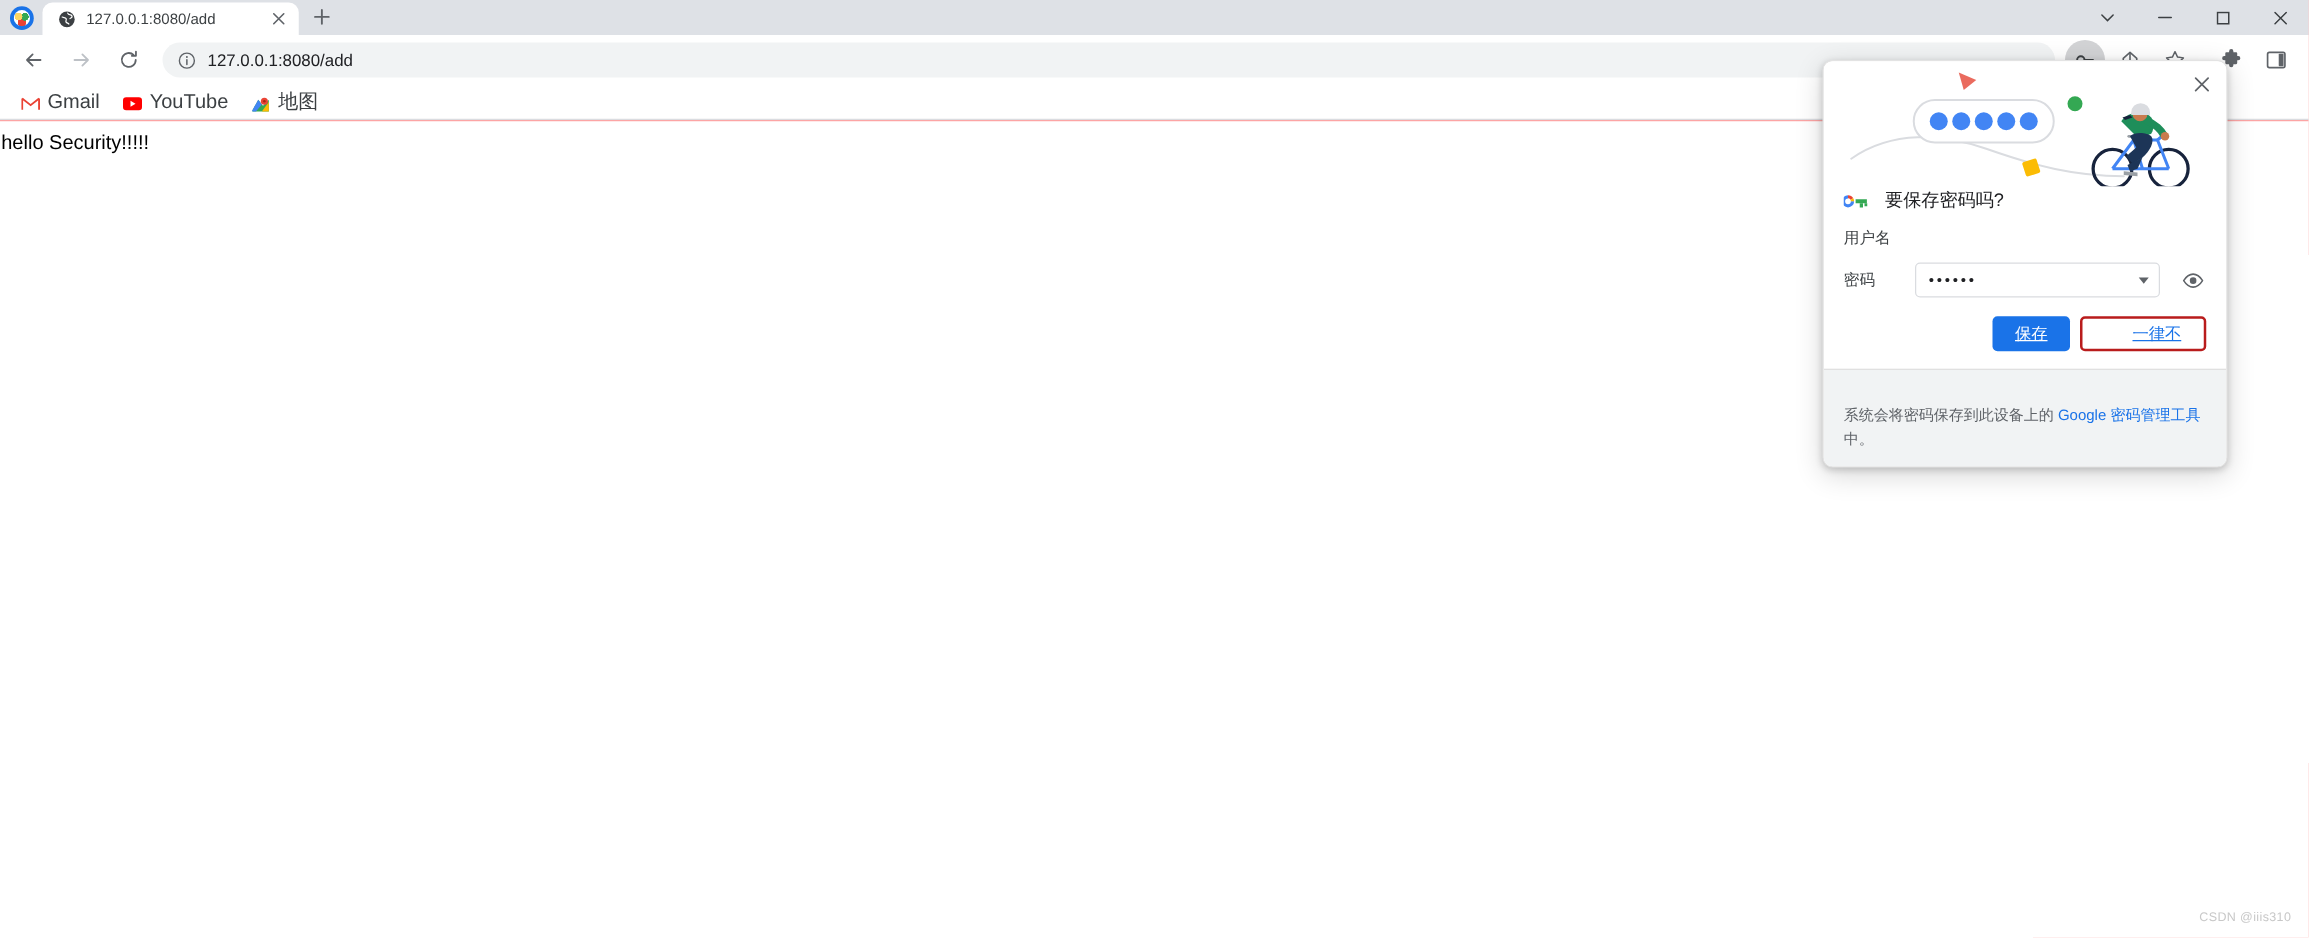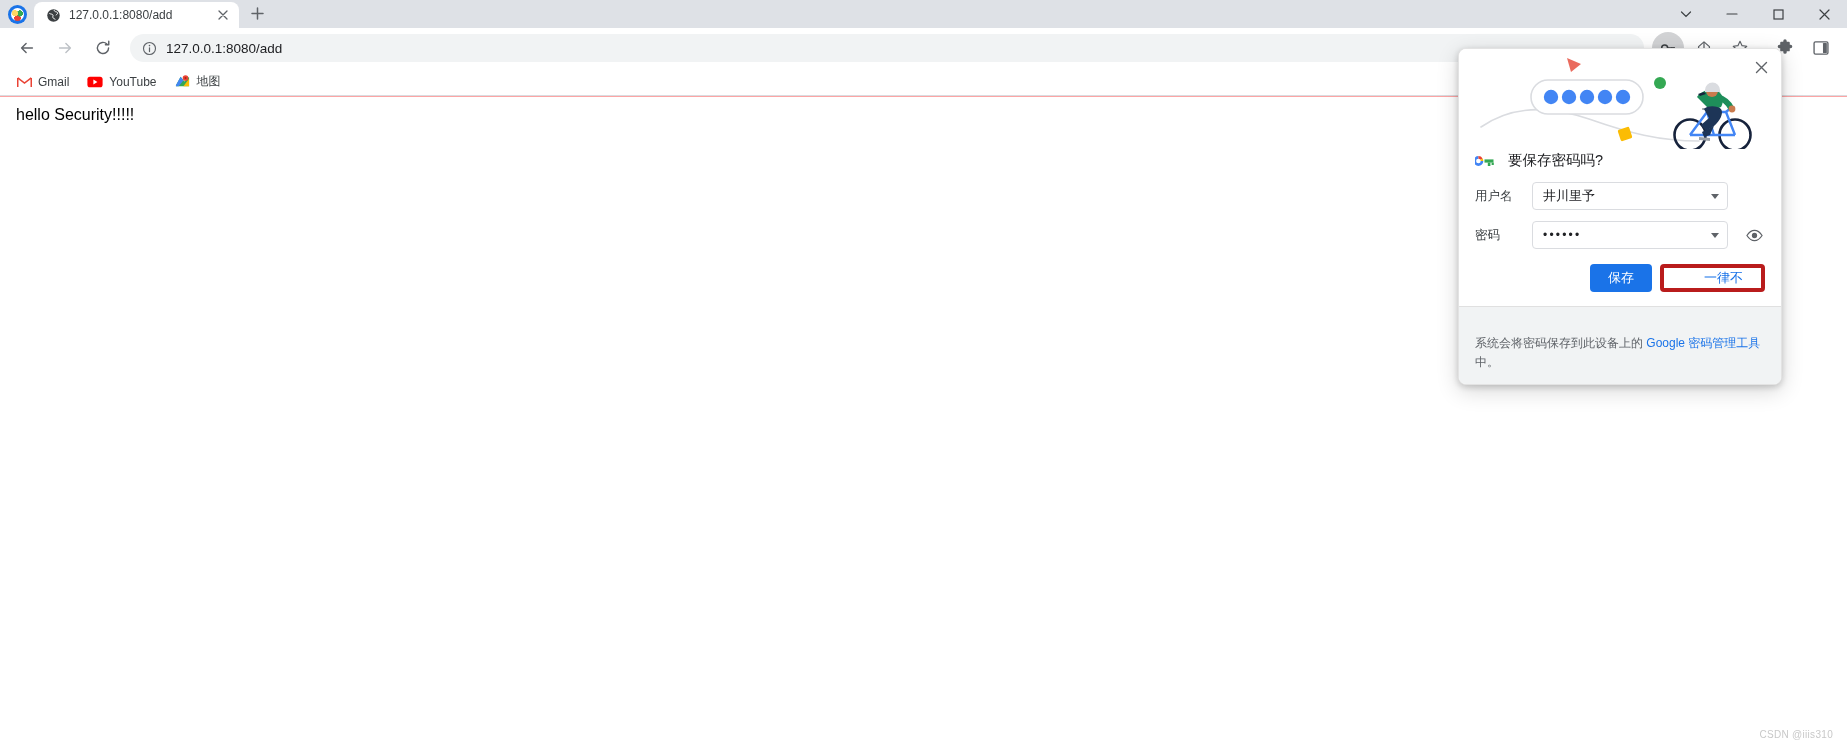--- a/index.html
+++ b/index.html
@@ -145,33 +145,33 @@
   .bookmarks {
     height: 28px;
     background: #fff;
     display: flex;
     align-items: center;
     padding: 0 8px;
     gap: 2px;
     border-bottom: 1px solid #dadce0;
   }
   .bm {
-    display: flex; align-items: center; gap: 6px;
+    display: flex; align-items: flex-end; gap: 6px;
     padding: 4px 8px; border-radius: 4px;
-    font-size: 12px; color: #3c4043;
+    font-size: 16px; color: #3c4043;
     white-space: nowrap;
   }
   .bm-ico { width: 16px; height: 16px; display:flex; align-items:center; justify-content:center; flex:0 0 auto;}
 
   
   .page {
     position: absolute;
     top: 97px; left: 0; right: 0; bottom: 0;
     background: #fff;
-    padding: 8px 16px;
+    padding: 8px 1px;
   }
   .page-text {
     font-size: 16px;
     color: #000;
     line-height: 1.2;
   }
 
   .watermark {
     position: absolute;
     right: 14px; bottom: 10px;
@@ -265,23 +265,24 @@
     display: flex; justify-content: flex-end; gap: 8px;
     margin-top: 15px;
   }
   .btn {
     height: 28px;
     border-radius: 4px;
     font-size: 13px;
     display: flex; align-items: center; justify-content: center;
     padding: 0 18px;
     white-space: nowrap;
+    text-decoration: underline;
   }
   .btn-primary { background: #1a73e8; color: #fff; }
-  .btn-secondary { background: #fff; color: #1a73e8; border: 4px solid #b91c1c; padding-left: 40px; }
+  .btn-secondary { background: #fff; color: #1a73e8; border: 2px solid #b91c1c; padding-left: 40px; }
 
   .pw-footer {
     background: #f1f3f4;
     border-top: 1px solid #e0e0e0;
     padding: 27px 16px 13px 16px;
     font-size: 12px;
     color: #5f6368;
     line-height: 1.55;
   }
   .pw-link { color: #1a73e8; }
@@ -518,24 +519,20 @@
             <rect x="9.5" y="5.4" width="9" height="3.2" fill="#34a853"></rect>
             <rect x="12.8" y="8.6" width="2.6" height="3.4" fill="#34a853"></rect>
             <rect x="16.6" y="8.6" width="2.2" height="2.4" fill="#34a853"></rect>
           </svg>
         </span>
         <span class="pw-title">要保存密码吗?</span>
       </div>
 
       <div class="pw-row">
         <span class="pw-label">用户名</span>
-        <div class="pw-field">
-          <span class="pw-value">井川里予</span>
-          <span class="pw-caret"></span>
-        </div>
         <span style="width:26px;flex:0 0 auto;"></span>
       </div>
 
       <div class="pw-row has-eye">
         <span class="pw-label">密码</span>
         <div class="pw-field">
           <span class="pw-value dots">••••••</span>
           <span class="pw-caret"></span>
         </div>
         <span class="pw-eye">

